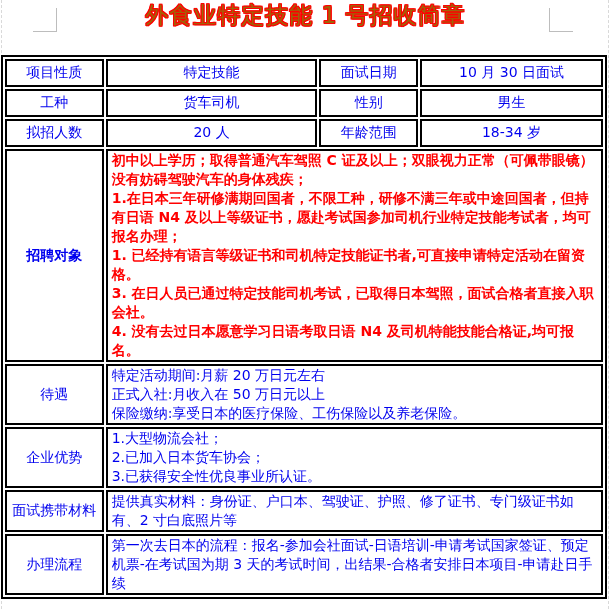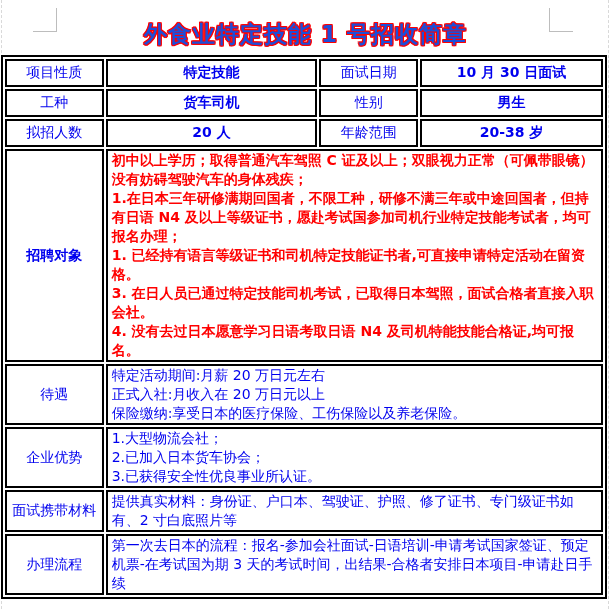--- a/index.html
+++ b/index.html
@@ -13,24 +13,24 @@
   
   .page-edge { position:absolute; top:0; bottom:0; width:0; border-left:1px dashed #d9d9d9; }
   .edge-left { left:1px; }
   .edge-right { left:608px; }
   
   .crop { position:absolute; top:8px; width:23px; height:23px; }
   .crop-tl { left:33px; border-right:1px solid #bdbdbd; border-bottom:1px solid #bdbdbd; }
   .crop-tr { left:549px; border-left:1px solid #bdbdbd; border-bottom:1px solid #bdbdbd; }
   
   .doc-title {
-    position:absolute; top:19px; left:0; width:100%;
+    position:absolute; top:0; left:0; width:100%;
     text-align:center;
-    font-size:23px; font-weight:bold;
-    color:#1d4ed8; letter-spacing:1px;
+    font-size:23px; font-weight:normal;
+    color:#a16207; letter-spacing:1px;
     text-shadow:
       -1px 0 0 #ff0000, 1px 0 0 #ff0000,
       0 -1px 0 #ff0000, 0 1px 0 #ff0000,
       -1px -1px 0 #ff0000, 1px 1px 0 #ff0000,
       1px -1px 0 #ff0000, -1px 1px 0 #ff0000;
   }
   table.sheet {
     position:absolute; top:55px; left:1px;
     width:606px;
     border-collapse:separate;
@@ -40,21 +40,21 @@
     background:#fff;
   }
   td {
     border:2px solid #000;
     font-size:14px;
     color:#0000ee;
     padding:0;
     overflow:hidden;
   }
   td.lbl { text-align:center; vertical-align:middle; }
-  td.val { text-align:center; vertical-align:middle;font-weight:bold; }
+  td.val { text-align:center; vertical-align:middle; }
   td.content { text-align:left; vertical-align:middle; padding:0 4px; line-height:19px; }
   .red { color:#ff0000; }
   .r-small > td  { height:24px; }
   .r-target > td { height:190px;font-weight:bold; }
   .r-treat > td  { height:54px; }
   .r-adv > td    { height:54px; }
   .r-mat > td    { height:36px; }
   .r-proc > td   { height:48px; }
   .content div { margin:0; }
 </style>
@@ -85,40 +85,40 @@
     <tr class="r-small">
       <td class="lbl">工种</td>
       <td class="val">货车司机</td>
       <td class="lbl">性别</td>
       <td class="val">男生</td>
     </tr>
     <tr class="r-small">
       <td class="lbl">拟招人数</td>
       <td class="val">20 人</td>
       <td class="lbl">年龄范围</td>
-      <td class="val">20-38 岁</td>
+      <td class="val">18-34 岁</td>
     </tr>
 
 
     <tr class="r-target">
       <td class="lbl">招聘对象</td>
       <td class="content red" colspan="3">
         <div>初中以上学历；取得普通汽车驾照 C 证及以上；双眼视力正常（可佩带眼镜）没有妨碍驾驶汽车的身体残疾；</div>
         <div>1.在日本三年研修满期回国者，不限工种，研修不满三年或中途回国者，但持有日语 N4 及以上等级证书，愿赴考试国参加司机行业特定技能考试者，均可报名办理；</div>
         <div>1. 已经持有语言等级证书和司机特定技能证书者,可直接申请特定活动在留资格。</div>
         <div>3. 在日人员已通过特定技能司机考试，已取得日本驾照，面试合格者直接入职会社。</div>
         <div>4. 没有去过日本愿意学习日语考取日语 N4 及司机特能技能合格证,均可报名。</div>
       </td>
     </tr>
 
     <tr class="r-treat">
       <td class="lbl">待遇</td>
       <td class="content" colspan="3">
         <div>特定活动期间:月薪 20 万日元左右</div>
-        <div>正式入社:月收入在 20 万日元以上</div>
+        <div>正式入社:月收入在 50 万日元以上</div>
         <div>保险缴纳:享受日本的医疗保险、工伤保险以及养老保险。</div>
       </td>
     </tr>
 
     <tr class="r-adv">
       <td class="lbl">企业优势</td>
       <td class="content" colspan="3">
         <div>1.大型物流会社；</div>
         <div>2.已加入日本货车协会；</div>
         <div>3.已获得安全性优良事业所认证。</div>

